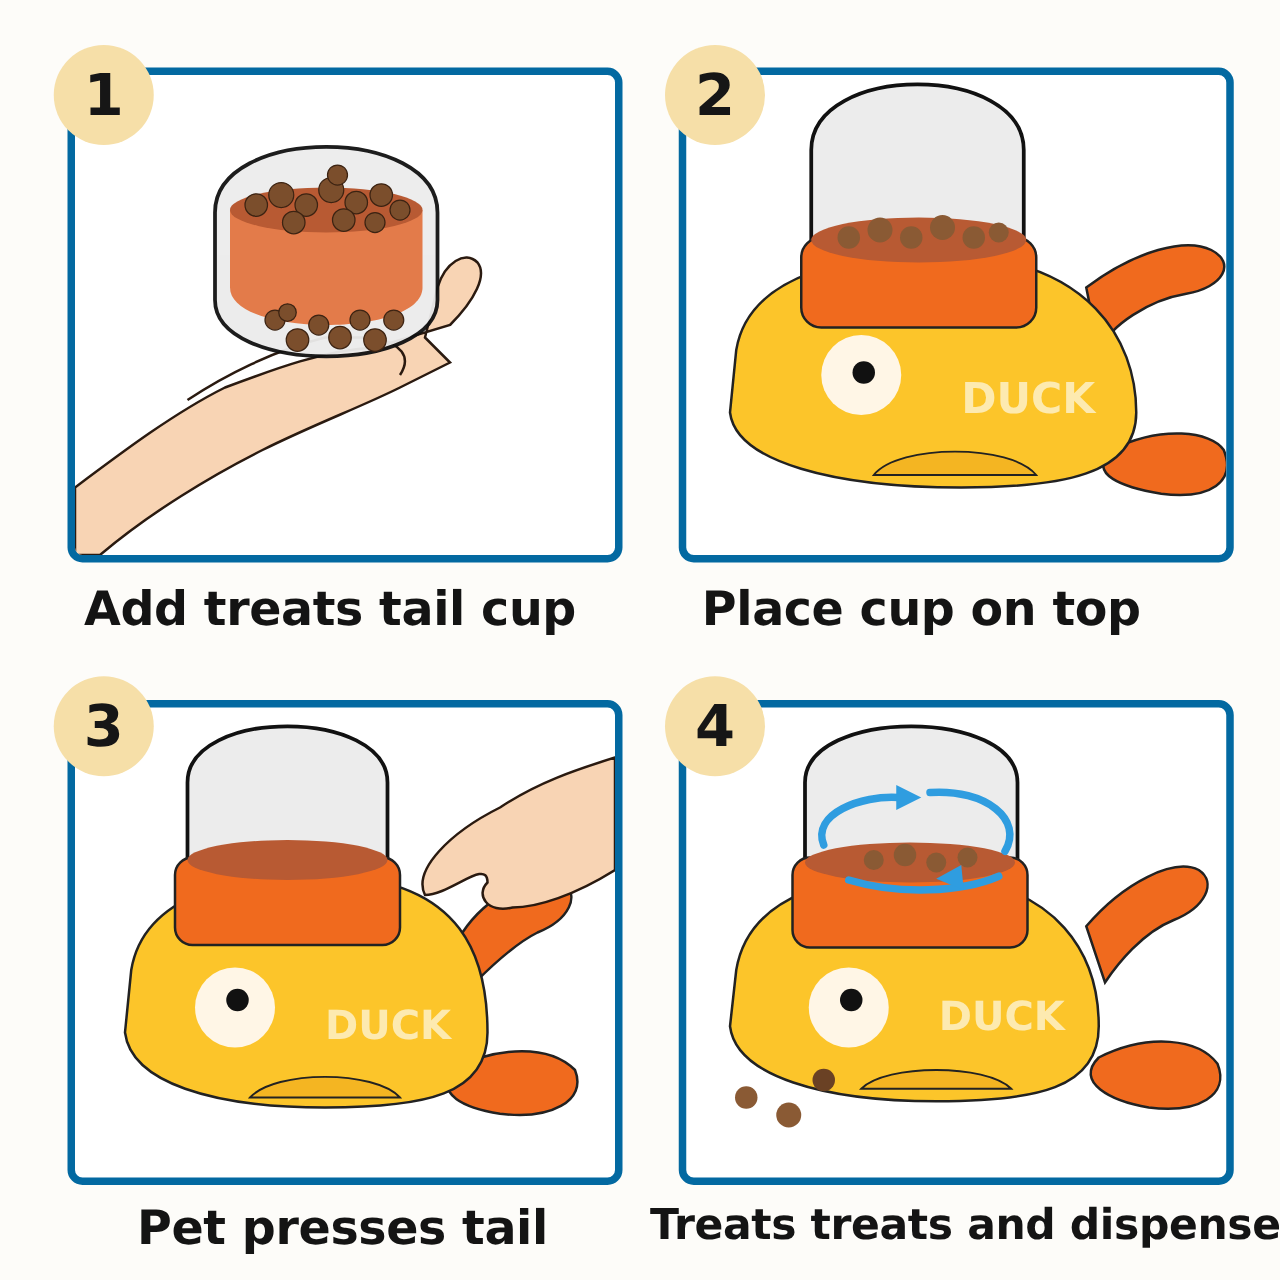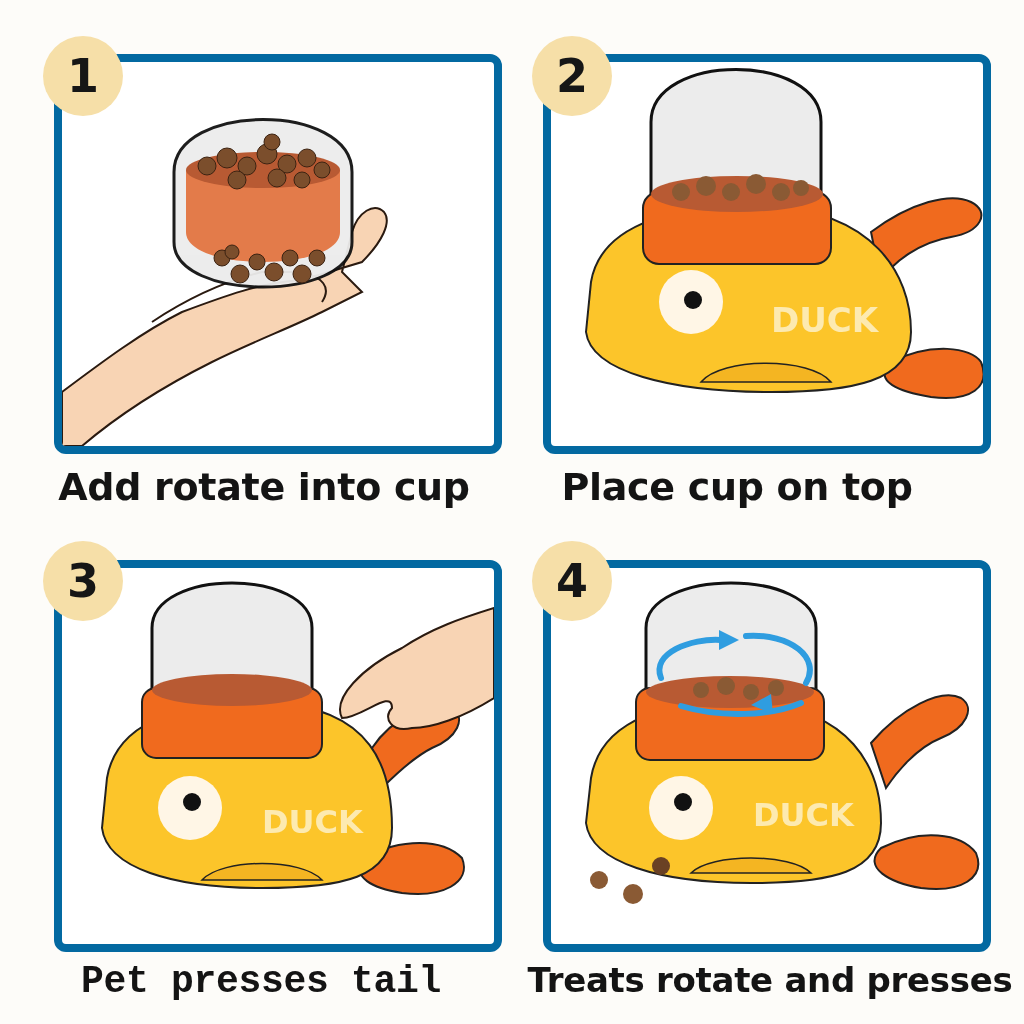--- a/index.html
+++ b/index.html
@@ -1,21 +1,21 @@
 <!DOCTYPE html>
 <html><head>
 <meta charset="utf-8">
 <style>
   html, body { margin: 0; padding: 0; }
   body {
     width: 1024px; height: 1024px; background: #fdfcf9; position: relative; overflow: hidden;
     font-family: "DejaVu Sans", sans-serif;
   }
   .panel {
-    position: absolute; background: #ffffff; border: 8px solid #0369a1; border-radius: 12px; overflow: hidden;
+    position: absolute; background: #ffffff; border: 6px solid #0369a1; border-radius: 12px; overflow: hidden;
   }
   .badge {
     position: absolute; width: 80px; height: 80px; border-radius: 50%; background: #f6dfa8;
     display: flex; align-items: center; justify-content: center;
     font-size: 46px; font-weight: bold; color: #161616; z-index: 3;
   }
   .caption {
     position: absolute; text-align: center; font-size: 38px; font-weight: bold; color: #141414;
     letter-spacing: -0.3px; white-space: nowrap;
   }
@@ -53,21 +53,21 @@
           <circle cx="240" cy="212" r="9"></circle>
         <circle cx="170" cy="190" r="7"></circle>
           <circle cx="255" cy="196" r="8"></circle>
       </g>
     </g>
   </svg>
 </div>
 <div class="badge" style="left:43px;top:36px;">
     <span>1</span>
   </div>
-<div class="caption" style="left:54px;top:465px;width:420px;">Add rotate into cup</div>
+<div class="caption" style="left:54px;top:465px;width:420px;">Add treats tail cup</div>
 
 <div class="panel" style="left:543px;top:54px;width:432px;height:384px;">
   <svg width="432" height="384">
     <path d="M320 170 C360 140 400 130 420 140 C440 150 430 170 400 175 C370 180 340 200 330 220 Z" fill="#f06a1e" stroke="#222" stroke-width="2"></path>
     <path d="M340 300 C380 280 420 285 430 300 C440 325 420 340 380 335 C350 330 320 320 340 300 Z" fill="#f06a1e" stroke="#222" stroke-width="2"></path>
     <path d="M40 220 C50 160 130 140 220 145 C320 150 360 210 360 270 C360 320 300 330 220 330 C120 330 40 310 35 270 Z" fill="#fcc52a" stroke="#222" stroke-width="2"></path>
     <circle cx="140" cy="240" r="32" fill="#fff6e6"></circle>
       <circle cx="142" cy="238" r="9" fill="#111"></circle>
     <text class="duck-label" x="220" y="270" font-size="34" fill="#fdeab0">DUCK</text>
     <path d="M150 320 C170 295 260 295 280 320 Z" fill="#f4b522" stroke="#222" stroke-width="1.5"></path>
@@ -104,21 +104,21 @@
     <g>
       <path d="M90 130 L90 60 C90 0 250 0 250 60 L250 130 Z" fill="#ececec" stroke="#111" stroke-width="3"></path>
       <rect x="80" y="120" width="180" height="70" rx="14" fill="#f06a1e" stroke="#222" stroke-width="2"></rect>
       <ellipse cx="170" cy="122" rx="80" ry="16" fill="#b85a33"></ellipse>
     </g>
   </svg>
 </div>
 <div class="badge" style="left:43px;top:541px;">
     <span>3</span>
   </div>
-<div class="caption" style="left:51px;top:960px;width:420px;font-family:Liberation Mono, monospace;">Pet presses tail</div>
+<div class="caption" style="left:64px;top:960px;width:420px;">Pet presses tail</div>
 
 <div class="panel" style="left:543px;top:560px;width:432px;height:376px;">
   <svg width="432" height="376">
     <path d="M320 175 C350 140 390 120 410 130 C425 140 415 160 390 170 C365 180 345 205 335 220 Z" fill="#f06a1e" stroke="#222" stroke-width="2"></path>
     <path d="M330 280 C370 260 410 265 425 285 C435 310 410 325 370 320 C340 315 310 300 330 280 Z" fill="#f06a1e" stroke="#222" stroke-width="2"></path>
     <path d="M40 210 C50 150 120 130 200 135 C300 140 330 200 330 255 C330 305 280 315 200 315 C110 315 40 295 35 255 Z" fill="#fcc52a" stroke="#222" stroke-width="2"></path>
     <circle cx="130" cy="240" r="32" fill="#fff6e6"></circle>
       <circle cx="132" cy="234" r="9" fill="#111"></circle>
     <text class="duck-label" x="202" y="258" font-size="32" fill="#fdeab0">DUCK</text>
     <path d="M140 305 C160 285 240 285 260 305 Z" fill="#f4b522" stroke="#222" stroke-width="1.5"></path>
@@ -143,13 +143,13 @@
       <path d="M195 68 C240 65 270 90 255 115"></path>
       <path d="M250 135 C220 148 170 150 130 138"></path>
       <polygon points="168,62 188,72 168,82" fill="#2f9de0" stroke="none"></polygon>
       <polygon points="220,126 200,137 222,146" fill="#2f9de0" stroke="none"></polygon>
     </g>
   </svg>
 </div>
 <div class="badge" style="left:532px;top:541px;">
     <span>4</span>
   </div>
-<div class="caption" style="left:520px;top:960px;width:500px;font-size:34px;">Treats rotate and presses</div>
+<div class="caption" style="left:520px;top:960px;width:500px;font-size:34px;">Treats treats and dispense</div>
 
 </body></html>

